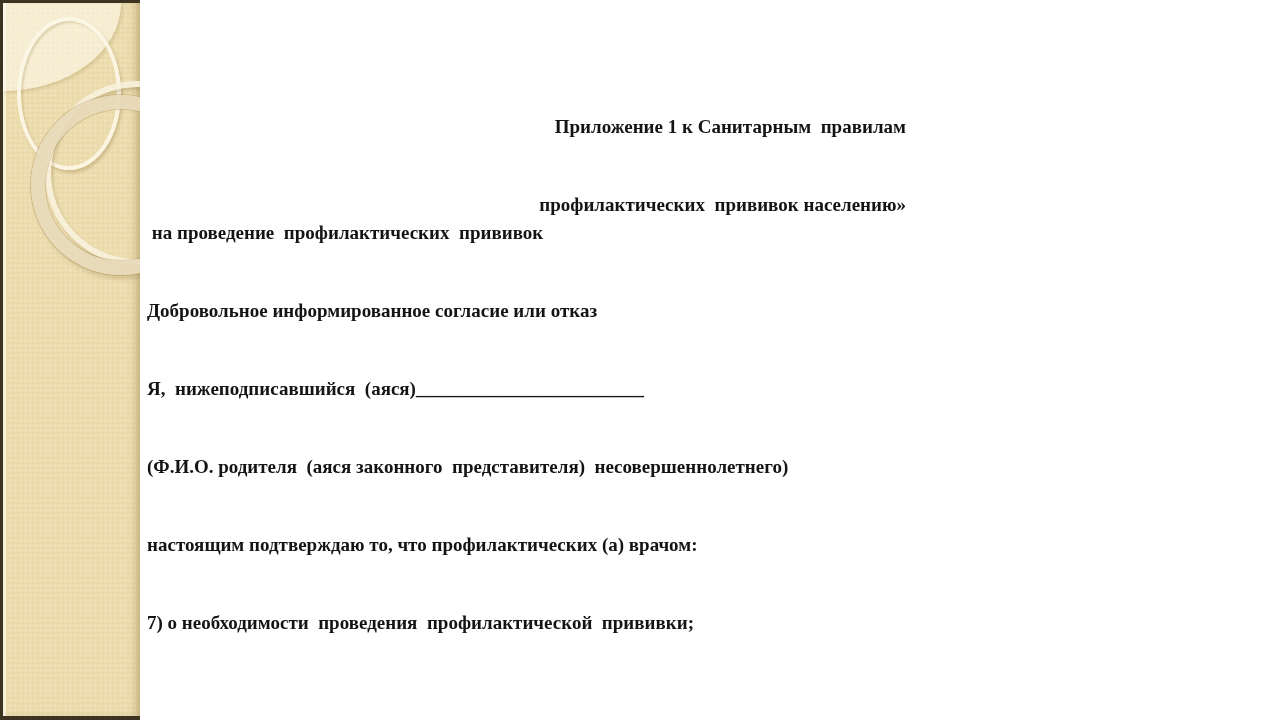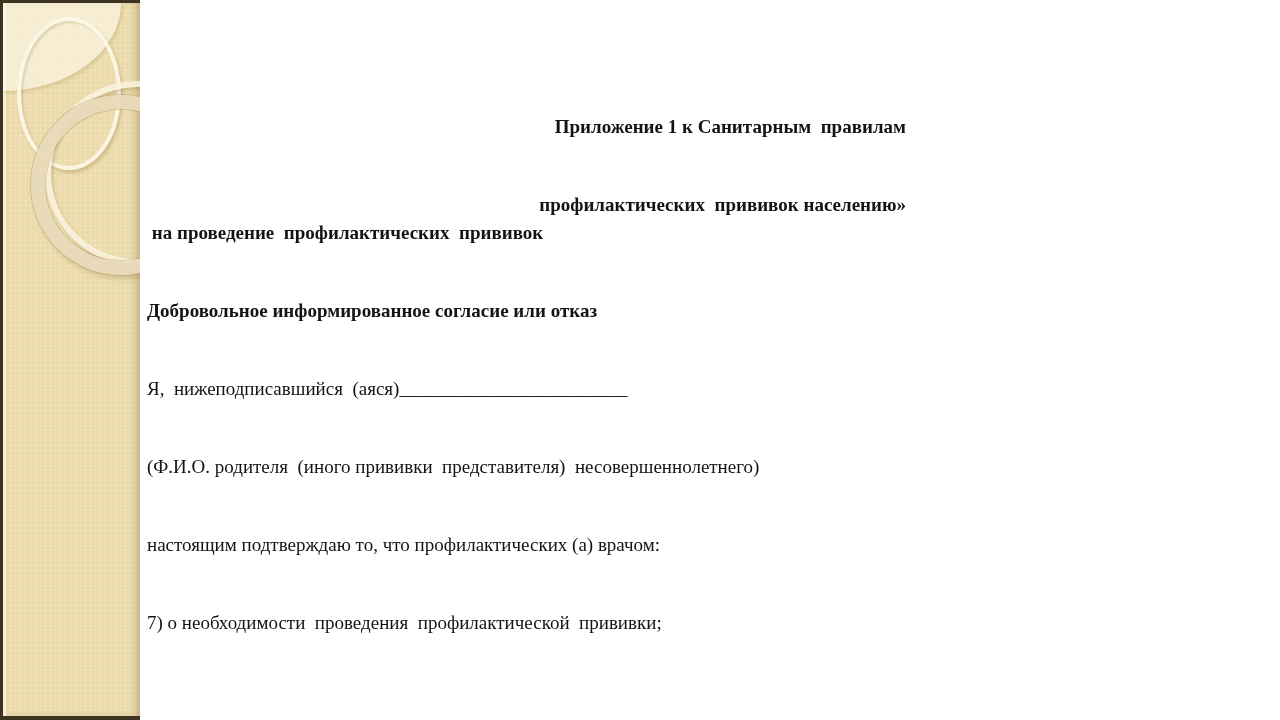--- a/index.html
+++ b/index.html
@@ -50,21 +50,21 @@
   .header{
     position:absolute;left:148px;right:128px;top:62px;
     font-size:19px;line-height:26px;font-weight:bold;white-space:pre;
   }
   .h-line.r{text-align:right;}
   .h-line.l3{text-align:right;margin-left:390px;}
   .doc{
     position:absolute;left:147px;right:8px;top:168px;
     font-size:19px;line-height:26px;white-space:pre;
   }
-  .line{height:26px;}
+  .line{height:26px;font-weight:bold;}
   .b{font-weight:bold;}
 </style>
 </head>
 <body>
 
 <div class="slide">
 
   <div class="sidebar">
     <div class="corner"></div>
     <div class="ring ring-a"></div>
@@ -74,21 +74,21 @@
 
   <div class="header">
     <div class="h-line r">Приложение 1 к Санитарным  правилам</div>
     <div class="h-line l3">профилактических  прививок населению»</div>
   </div>
 
   <div class="doc">
     <div class="line b"> на проведение  профилактических  прививок</div>
     <div class="line b">Добровольное информированное согласие или отказ</div>
     <div class="line">Я,  нижеподписавшийся  (аяся)________________________</div>
-    <div class="line">(Ф.И.О. родителя  (иного прививки  представителя)  несовершеннолетнего)</div>
+    <div class="line">(Ф.И.О. родителя  (аяся законного  представителя)  несовершеннолетнего)</div>
     <div class="line">настоящим подтверждаю то, что профилактических (а) врачом:</div>
     <div class="line">7) о необходимости  проведения  профилактической  прививки;</div>
     
     
     
     
     
     
     
     

